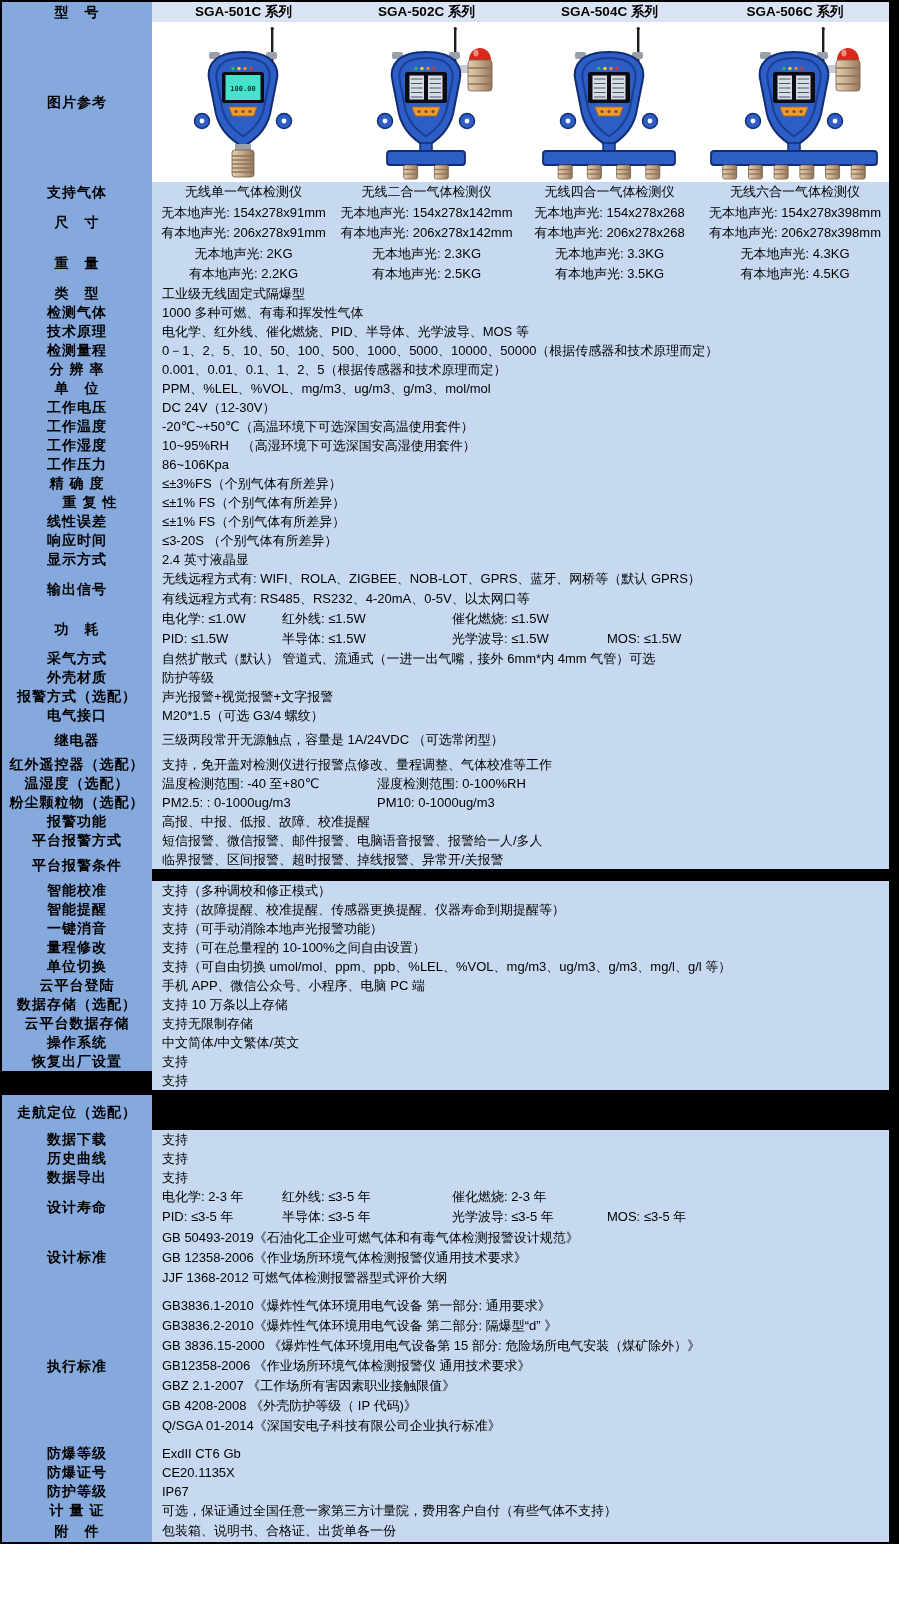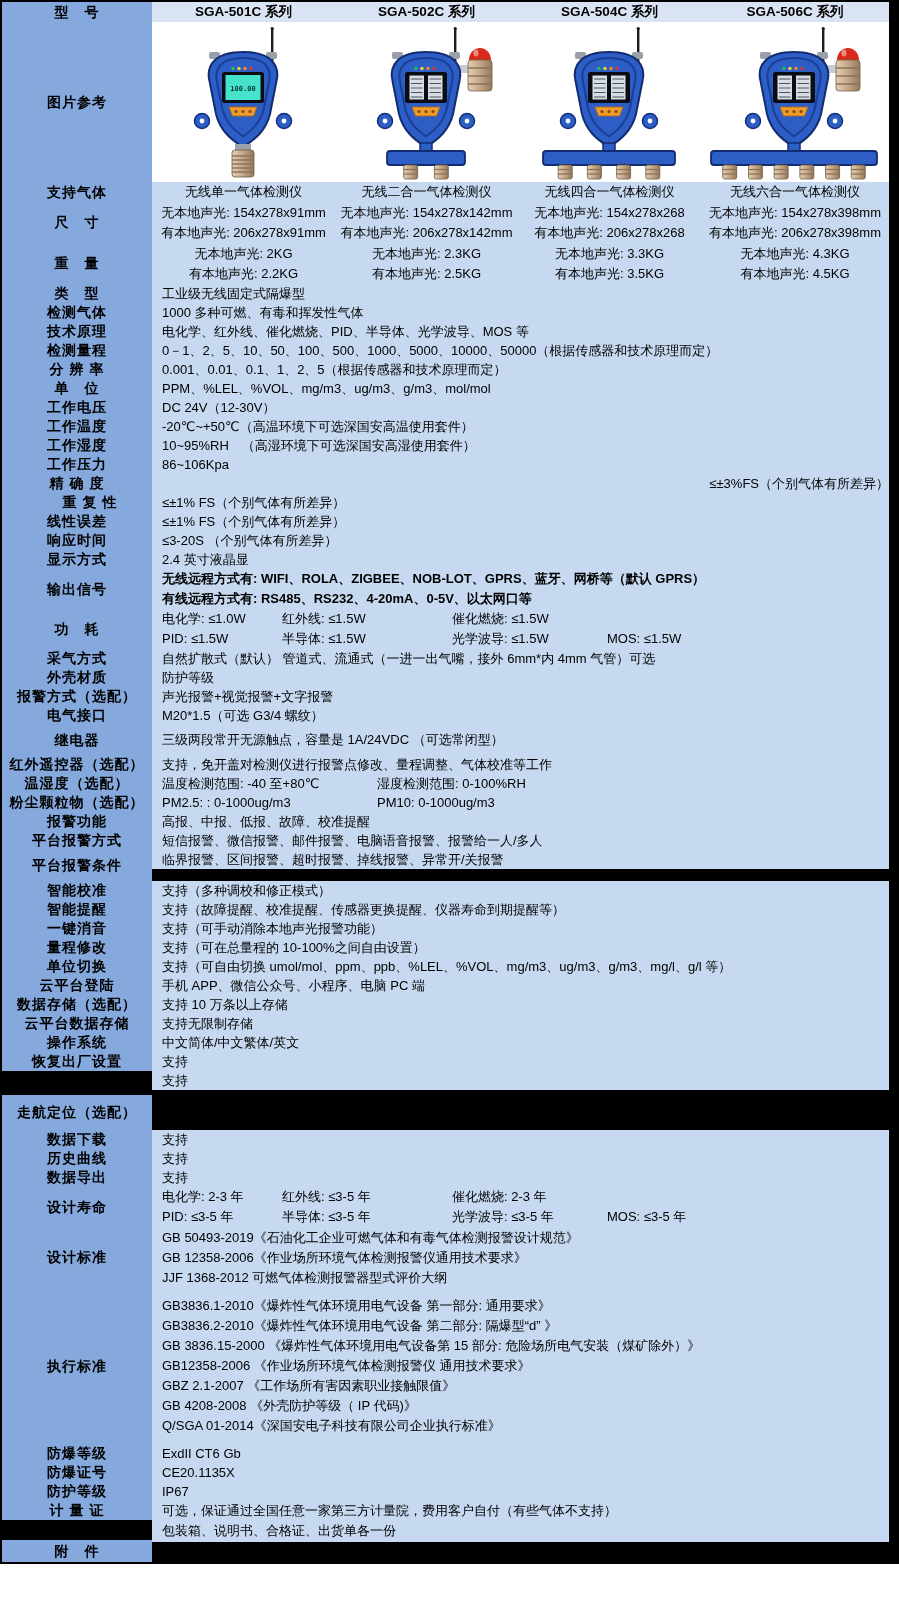--- a/index.html
+++ b/index.html
@@ -404,41 +404,41 @@
     </div>
     <div class="cell label" style="height: 19px;">工作湿度</div>
     <div class="cell value full" style="height: 19px;">
       <div class="line">10~95%RH　（高湿环境下可选深国安高湿使用套件）</div>
     </div>
     <div class="cell label" style="height: 19px;">工作压力</div>
     <div class="cell value full" style="height: 19px;">
       <div class="line">86~106Kpa</div>
     </div>
     <div class="cell label" style="height: 19px;">精 确 度</div>
-    <div class="cell value full" style="height: 19px; align-items: flex-end;">
+    <div class="cell value full" style="height: 19px;">
       <div class="line">≤±3%FS（个别气体有所差异）</div>
     </div>
     <div class="cell label" style="height: 19px; padding-left: 28px;">重 复 性</div>
     <div class="cell value full" style="height: 19px;">
       <div class="line">≤±1% FS（个别气体有所差异）</div>
     </div>
     <div class="cell label" style="height: 19px;">线性误差</div>
     <div class="cell value full" style="height: 19px;">
       <div class="line">≤±1% FS（个别气体有所差异）</div>
     </div>
     <div class="cell label" style="height: 19px;">响应时间</div>
     <div class="cell value full" style="height: 19px;">
       <div class="line">≤3-20S （个别气体有所差异）</div>
     </div>
     <div class="cell label" style="height: 19px;">显示方式</div>
     <div class="cell value full" style="height: 19px;">
       <div class="line">2.4 英寸液晶显</div>
     </div>
     <div class="cell label" style="height: 40px;">输出信号</div>
-    <div class="cell value full" style="height: 40px; font-weight: bold;">
+    <div class="cell value full" style="height: 40px;">
       <div class="line">无线远程方式有: WIFI、ROLA、ZIGBEE、NOB-LOT、GPRS、蓝牙、网桥等（默认 GPRS）</div>
       <div class="line">有线远程方式有: RS485、RS232、4-20mA、0-5V、以太网口等</div>
     </div>
     <div class="cell label" style="height: 40px;">功　耗</div>
     <div class="cell value full" style="height: 40px;">
       <div class="line"><span class="seg" style="min-width: 120px;">电化学: ≤1.0W</span><span class="seg" style="min-width: 170px;">红外线: ≤1.5W</span><span class="seg" style="min-width: 155px;">催化燃烧: ≤1.5W</span></div>
       <div class="line"><span class="seg" style="min-width: 120px;">PID: ≤1.5W</span><span class="seg" style="min-width: 170px;">半导体: ≤1.5W</span><span class="seg" style="min-width: 155px;">光学波导: ≤1.5W</span><span class="seg">MOS: ≤1.5W</span></div>
     </div>
     <div class="cell label" style="height: 19px;">采气方式</div>
     <div class="cell value full" style="height: 19px;">
@@ -570,17 +570,17 @@
       <div class="line">CE20.1135X</div>
     </div>
     <div class="cell label" style="height: 19px;">防护等级</div>
     <div class="cell value full" style="height: 19px;">
       <div class="line">IP67</div>
     </div>
     <div class="cell label" style="height: 19px;">计 量 证</div>
     <div class="cell value full" style="height: 19px;">
       <div class="line">可选，保证通过全国任意一家第三方计量院，费用客户自付（有些气体不支持）</div>
     </div>
-    <div class="cell label" style="height: 22px; margin-top: 20px;">附　件</div>
+    <div class="cell label" style="height: 22px;">附　件</div>
     <div class="cell value full" style="height: 22px;">
       <div class="line">包装箱、说明书、合格证、出货单各一份</div>
     </div>
   </div>
 
 </body></html>

